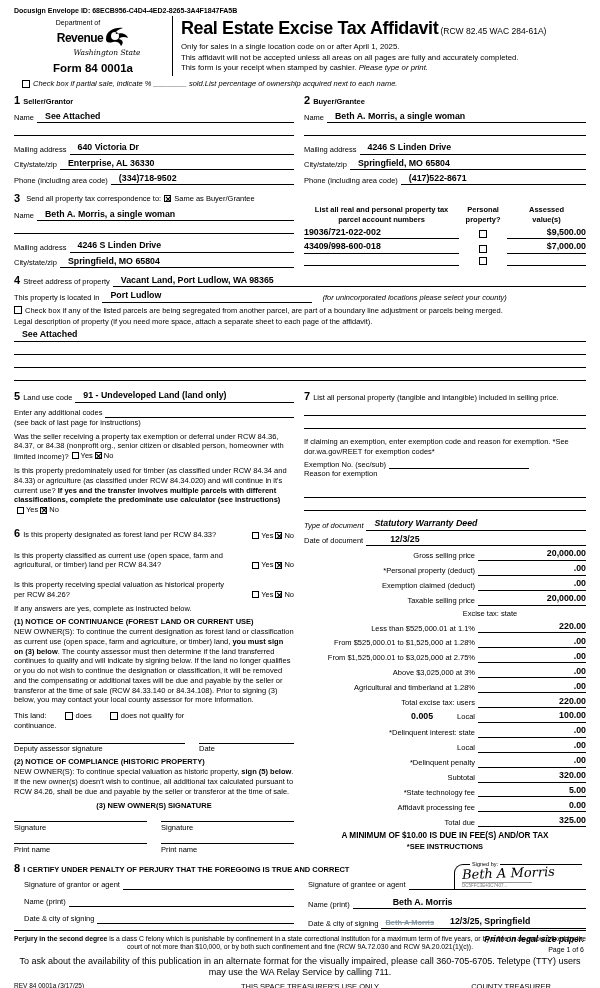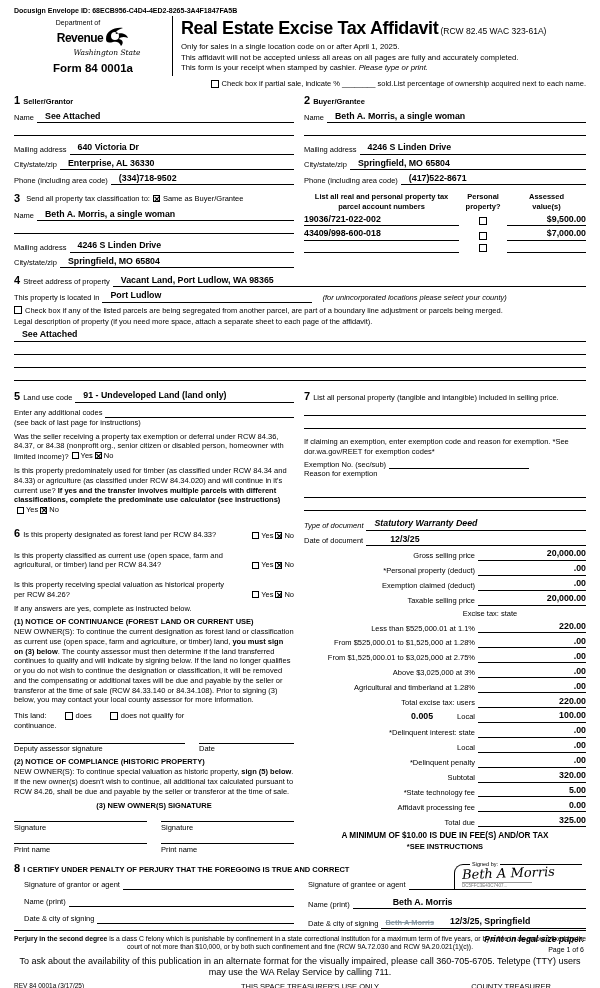--- a/index.html
+++ b/index.html
@@ -13,41 +13,41 @@
   .dept-line { font-size: 7px; margin-left: -30px; }
   .rev-row { display: flex; justify-content: center; align-items: center; gap: 2px; }
   .rev-name { font-size: 12px; font-weight: bold; letter-spacing: -0.5px; }
   .wa-state { font-size: 7.5px; font-style: italic; font-family: "DejaVu Serif", serif; margin-left: 28px; margin-top: -2px; }
   .form-no { font-size: 11.5px; font-weight: bold; margin-top: 3px; }
   .title-block { border-left: 1px solid #000; padding-left: 8px; padding-top: 1px; flex: 1; }
   .main-title { font-size: 18px; font-weight: bold; letter-spacing: -0.4px; display: inline; }
   .title-ref { font-size: 8.5px; display: inline; }
   .hdr-lines { margin-top: 2px; font-size: 7.8px; }
 
-  .partial-row { display: flex; justify-content: flex-end; align-items: center; margin: 3px 0 5px 8px; }
+  .partial-row { display: flex; justify-content: flex-start; align-items: center; margin: 3px 0 5px 8px; font-style: italic; }
   .cbrow { display: flex; align-items: center; gap: 3px; }
 
   .cb { width: 7px; height: 7px; border: 1px solid #000; display: inline-block; position: relative; flex-shrink: 0; vertical-align: -1px; background: #fff; }
   .cb.big { width: 8px; height: 8px; }
   .cb.x::before { content: "✕"; position: absolute; font-size: 8px; font-weight: bold; left: -0.5px; top: -1.5px; }
 
   .secnum { font-size: 11px; font-weight: bold; padding-right: 3px; }
   .sectitle { font-weight: bold; font-size: 7.5px; }
 
   .cols { display: flex; }
   .colL { width: 290px; flex-shrink: 0; padding-right: 10px; }
   .colR { flex: 1; }
 
   .frow { display: flex; align-items: flex-end; margin-top: 3px; }
   .flbl { white-space: nowrap; padding-right: 3px; }
   .fline { flex: 1; border-bottom: 1px solid #000; min-height: 10px; display: flex; align-items: flex-end; }
   .entry { font-weight: bold; font-size: 8.8px; padding-left: 8px; white-space: nowrap; }
   .blankline { border-bottom: 1px solid #000; min-height: 10px; margin-top: 3px; }
 
-  .ptable { width: 100%; margin-top: 1px; }
+  .ptable { width: 100%; margin-top: 14px; }
   .pt-head { display: flex; font-weight: bold; text-align: center; }
   .pt-c1 { width: 55%; } .pt-c2 { width: 17%; } .pt-c3 { width: 28%; }
   .pt-row { display: flex; align-items: flex-end; margin-top: 2px; }
   .pt-row .pline { border-bottom: 1px solid #000; min-height: 10px; }
   .pt-row .pt-c2 { display: flex; justify-content: center; padding-bottom: 1px; }
   .pt-num { font-weight: bold; font-size: 8.8px; }
   .pt-val { font-weight: bold; font-size: 8.8px; text-align: right; }
 
   .q { margin-top: 4px; }
   .yn { white-space: nowrap; display: inline-flex; align-items: center; gap: 2px; padding-left: 3px; }
@@ -105,21 +105,21 @@
           <svg width="24" height="20" viewBox="0 0 24 20">
               <path fill="#000" d="M1 12 C1 4 9 0 18 1 C12 3 10 5 11 7 C16 5 22 7 23 11 C19 9 15 10 14 12 C18 13 19 16 16 19 C15 15 11 14 8 15 C4 16 1 16 1 12 Z M6 9 a4 4 0 1 0 8 0 a4 4 0 1 0 -8 0"></path>
             </svg>
         </span>
       </div>
       <div class="wa-state">Washington State</div>
       <div class="form-no">Form 84 0001a</div>
     </div>
     <div class="title-block">
       <span class="main-title">Real Estate Excise Tax Affidavit</span>
-      <span class="title-ref">(RCW 82.45 WAC 323-61A)</span>
+      <span class="title-ref">(RCW 82.45 WAC 284-61A)</span>
       <div class="hdr-lines">
         <div>Only for sales in a single location code on or after April 1, 2025.</div>
         <div>This affidavit will not be accepted unless all areas on all pages are fully and accurately completed.</div>
         <div><span>This form is your receipt when stamped by cashier. </span><i>Please type or print.</i></div>
       </div>
     </div>
   </div>
 
   <div class="partial-row">
     <span class="cbrow">
@@ -185,21 +185,21 @@
             <span class="entry">(417)522-8671</span>
           </span>
         </div>
     </div>
   </div>
 
   <div class="cols" style="margin-top:6px;">
     <div class="colL">
       <div class="cbrow">
           <span class="secnum">3</span>
-          <span>Send all property tax classification to:</span>
+          <span>Send all property tax correspondence to:</span>
           <span class="cb x"></span>
           <span>Same as Buyer/Grantee</span>
         </div>
       <div class="frow">
           <span class="flbl">Name</span>
           <span class="fline">
             <span class="entry">Beth A. Morris, a single woman</span>
           </span>
         </div>
       <div class="blankline"></div>

